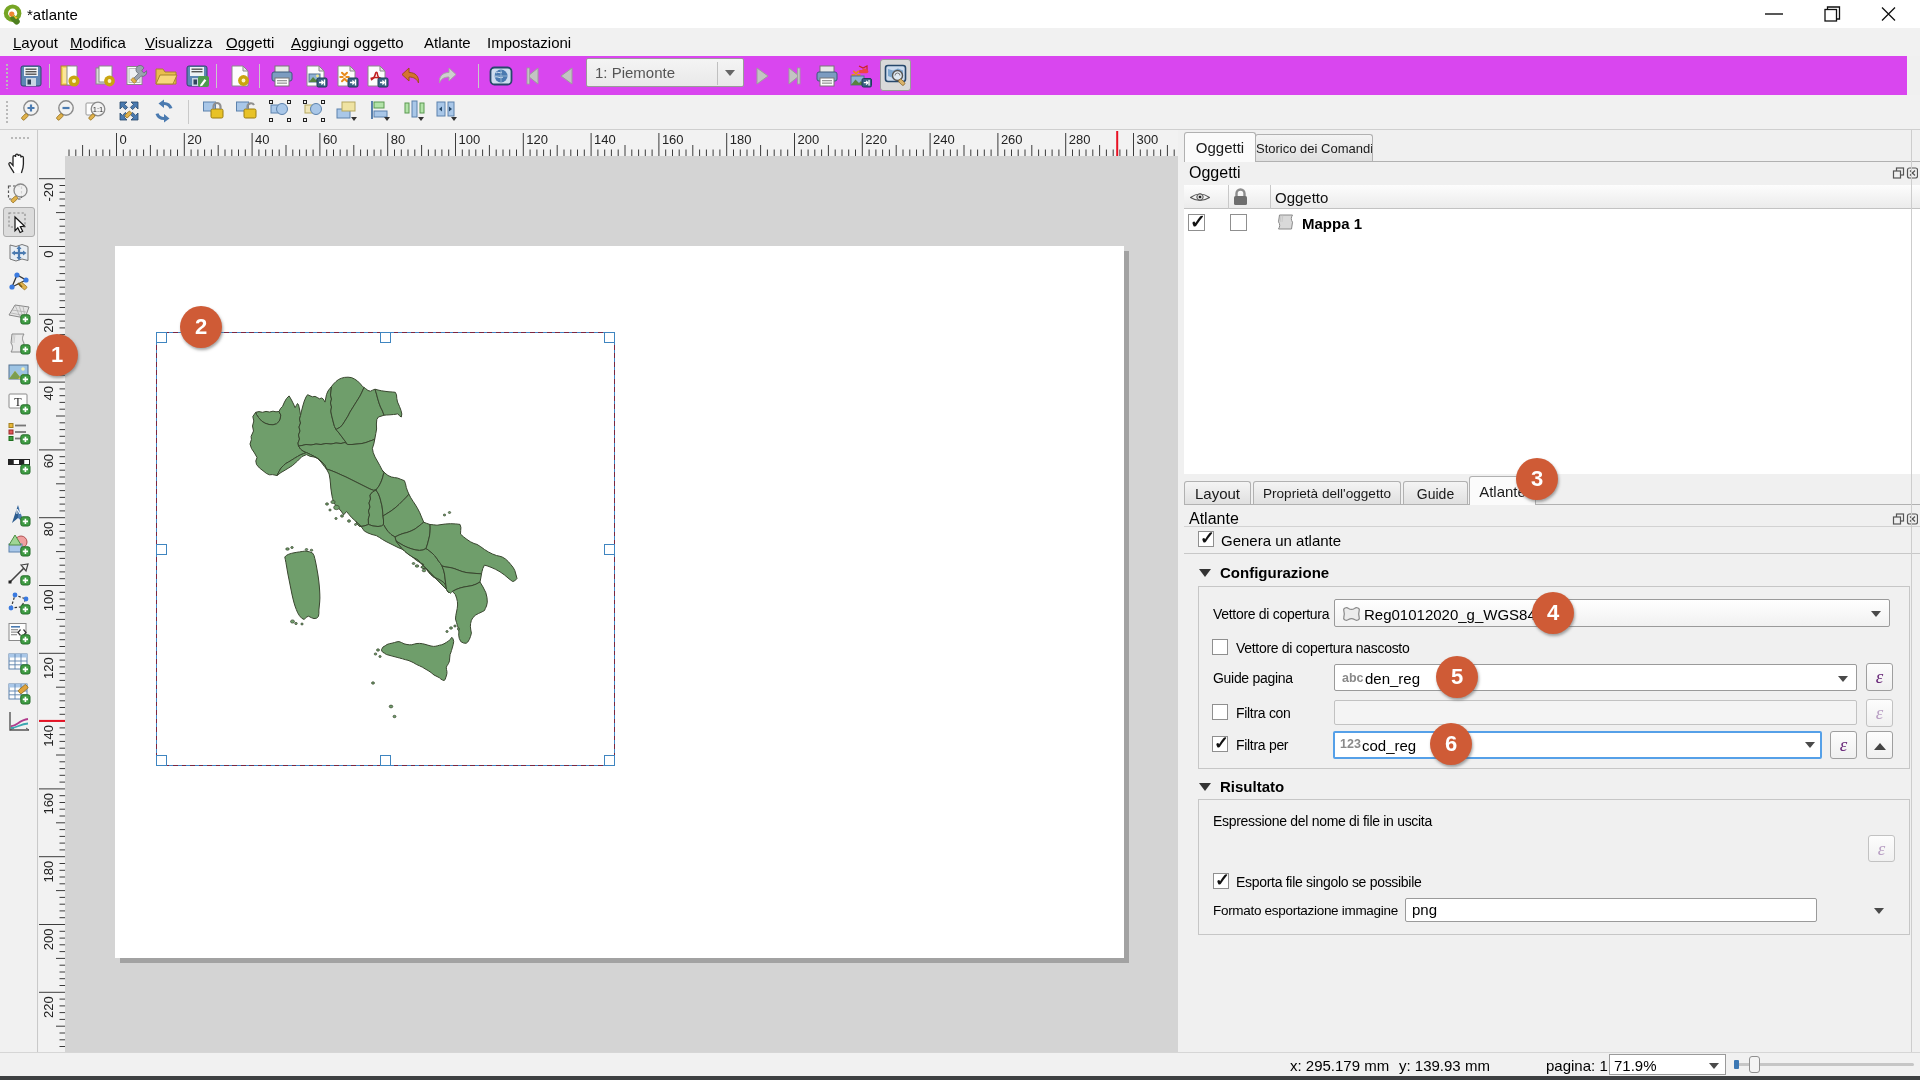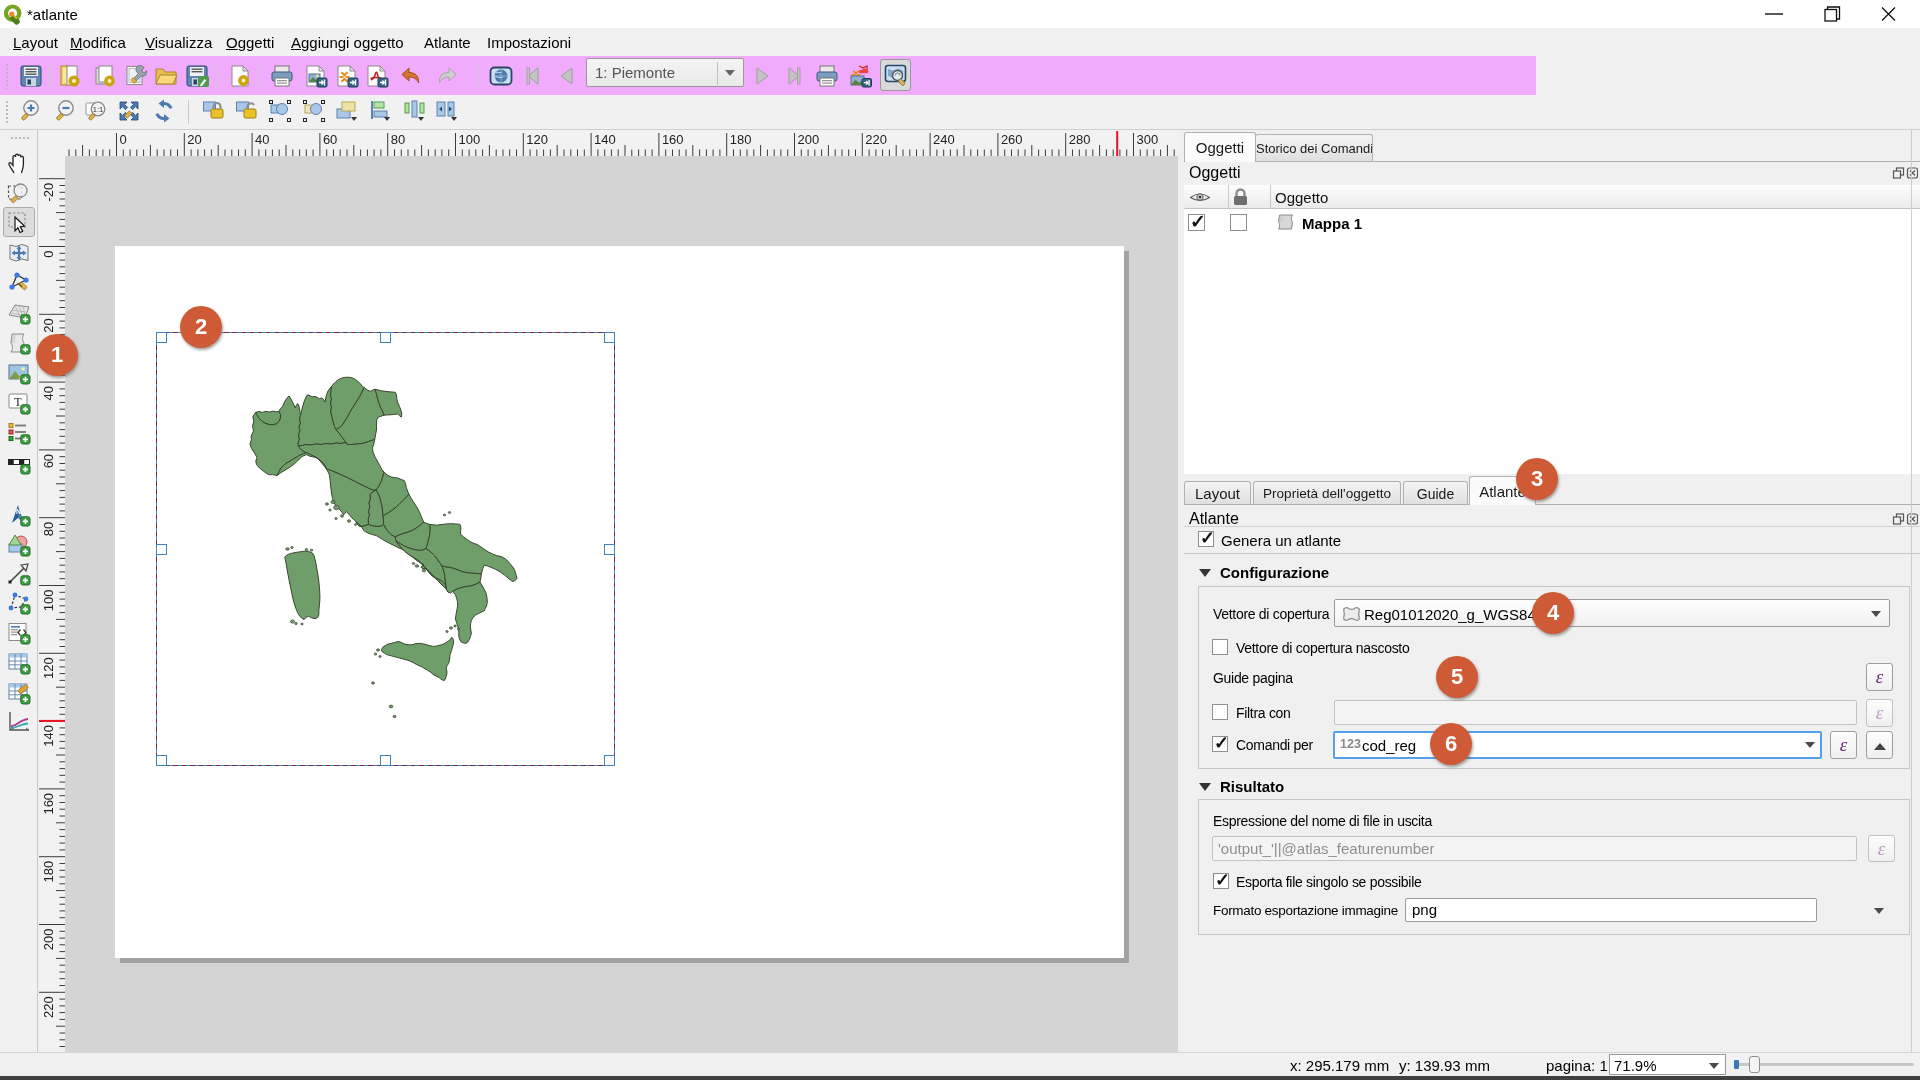--- a/index.html
+++ b/index.html
@@ -44,21 +44,21 @@
 <div class="abs" style="left:0;top:28px;width:1920px;height:28px;background:#f1f1f1">
   <div class="abs" style="left:13px;top:6px"><u>L</u>ayout</div>
   <div class="abs" style="left:70px;top:6px"><u>M</u>odifica</div>
   <div class="abs" style="left:145px;top:6px"><u>V</u>isualizza</div>
   <div class="abs" style="left:226px;top:6px"><u>O</u>ggetti</div>
   <div class="abs" style="left:291px;top:6px"><u>A</u>ggiungi oggetto</div>
   <div class="abs" style="left:424px;top:6px">Atlante</div>
   <div class="abs" style="left:487px;top:6px">Impostazioni</div>
 </div>
 
-<div id="tb1" class="abs" style="left:0;top:56px;width:1536px;height:39px;background:#f0abfc">
+<div id="tb1" class="abs" style="left:0;top:56px;width:1907px;height:39px;background:#d946ef">
   <div class="grip" style="left:5px;top:7px;height:26px"></div>
 
   <svg class="ico" style="left:19px;top:8px" viewBox="0 0 24 24">
       <rect x="2" y="2" width="20" height="20" rx="2" fill="#5e87b5" stroke="#2d4a6b"></rect>
       <rect x="5" y="3" width="14" height="9" fill="#eef2f6"></rect>
       <rect x="6.5" y="4.5" width="11" height="1.4" fill="#555"></rect>
       <rect x="6.5" y="7" width="11" height="1.4" fill="#555"></rect>
       <rect x="6.5" y="9.5" width="11" height="1.4" fill="#555"></rect>
       <rect x="7" y="14" width="10" height="8" fill="#c9d6e4"></rect>
       <rect x="8.5" y="15.5" width="3.5" height="5" fill="#30435c"></rect>
@@ -995,45 +995,47 @@
     <div class="combo" style="left:150px;top:469px;width:556px;height:28px">
       <svg class="abs" style="left:6px;top:6px" width="21" height="16" viewBox="0 0 21 16">
         <path d="M2.8 4.5 C2 2 5.5 1 7.5 2.4 C9.2 3.5 11.8 3.5 13.5 2.4 C15.5 1 19 2 18.2 4.5 C17.7 6.2 17.7 9.8 18.2 11.5 C19 14 15.5 15 13.5 13.6 C11.8 12.5 9.2 12.5 7.5 13.6 C5.5 15 2 14 2.8 11.5 C3.3 9.8 3.3 6.2 2.8 4.5 z" fill="#ececec" stroke="#8a8a8a" stroke-width="1.2"></path>
       </svg>
       <div class="abs" style="left:29px;top:6px">Reg01012020_g_WGS84</div>
       <div class="carrow" style="left:536px;top:11px"></div>
     </div>
     <div class="cb" style="left:28px;top:509px;width:16px;height:16px"></div>
     <div class="lbl" style="left:52px;top:510px">Vettore di copertura nascosto</div>
     <div class="lbl" style="left:29px;top:540px">Guide pagina</div>
+    <div class="combo" style="left:150px;top:534px;width:523px;height:27px;background:#fff">
+      <div class="abs" style="left:7px;top:6px;font-size:12.5px;font-weight:bold;color:#8a8a8a">abc</div>
+      <div class="abs" style="left:30px;top:5px">den_reg</div>
+      <div class="carrow" style="left:503px;top:11px"></div>
+    </div>
     <div class="btn" style="left:682px;top:533px;width:27px;height:28px;color:#6a2a7a;text-align:center;font-size:19px;line-height:26px;font-family:'Liberation Serif',serif;font-style:italic">ε</div>
     <div class="cb" style="left:28px;top:574px;width:16px;height:16px"></div>
     <div class="lbl" style="left:52px;top:575px">Filtra con</div>
     <div class="abs" style="left:150px;top:570px;width:523px;height:25px;background:#f4f4f4;border:1px solid #c2c2c2;border-radius:2px"></div>
     <div class="btn" style="left:682px;top:569px;width:27px;height:28px;color:#b9a0c4;text-align:center;font-size:19px;line-height:26px;font-family:'Liberation Serif',serif;font-style:italic;border-color:#c2c2c2">ε</div>
     <div class="cb" style="left:28px;top:606px;width:16px;height:16px">
       <span class="check" style="font-size:18px">✓</span>
     </div>
-    <div class="lbl" style="left:52px;top:607px">Comandi per</div>
+    <div class="lbl" style="left:52px;top:607px">Filtra per</div>
     <div class="abs" style="left:149px;top:601px;width:489px;height:28px;background:#fff;border:2px solid #55a0e8;border-radius:2px">
       <div class="abs" style="left:5px;top:4px;font-size:12.5px;font-weight:bold;color:#8a8a8a">123</div>
       <div class="abs" style="left:27px;top:4px">cod_reg</div>
       <div class="carrow" style="left:470px;top:9px"></div>
     </div>
     <div class="btn" style="left:646px;top:601px;width:27px;height:28px;color:#6a2a7a;text-align:center;font-size:19px;line-height:26px;font-family:'Liberation Serif',serif;font-style:italic">ε</div>
     <div class="btn" style="left:682px;top:601px;width:27px;height:28px">
       <div class="abs" style="left:7px;top:11px;width:0;height:0;border-left:6px solid transparent;border-right:6px solid transparent;border-bottom:7px solid #444"></div>
     </div>
     <div class="abs" style="left:15px;top:653px;width:0;height:0;border-left:6px solid transparent;border-right:6px solid transparent;border-top:8px solid #333"></div>
     <div class="abs" style="left:36px;top:648px;font-weight:bold">Risultato</div>
     <div class="abs" style="left:14px;top:669px;width:712px;height:136px;border:1px solid #c6c6c6"></div>
     <div class="lbl" style="left:29px;top:683px">Espressione del nome di file in uscita</div>
-    <div class="abs" style="left:28px;top:706px;width:645px;height:25px;background:#f4f4f4;border:1px solid #c2c2c2;border-radius:2px">
-      <div class="abs" style="left:5px;top:3px;color:#8f8f8f">'output_'||@atlas_featurenumber</div>
-    </div>
     <div class="btn" style="left:684px;top:705px;width:27px;height:27px;color:#b9a0c4;text-align:center;font-size:19px;line-height:25px;font-family:'Liberation Serif',serif;font-style:italic;border-color:#c2c2c2">ε</div>
     <div class="cb" style="left:29px;top:743px;width:16px;height:16px">
       <span class="check" style="font-size:18px">✓</span>
     </div>
     <div class="lbl" style="left:52px;top:744px">Esporta file singolo se possibile</div>
     <div class="lbl" style="left:29px;top:773px;font-size:13.5px">Formato esportazione immagine</div>
     <div class="abs" style="left:221px;top:768px;width:412px;height:24px;background:#fff;border:1px solid #9a9a9a;border-radius:2px">
       <div class="abs" style="left:6px;top:2px">png</div>
       <div class="carrow" style="left:468px;top:9px"></div>
     </div>

